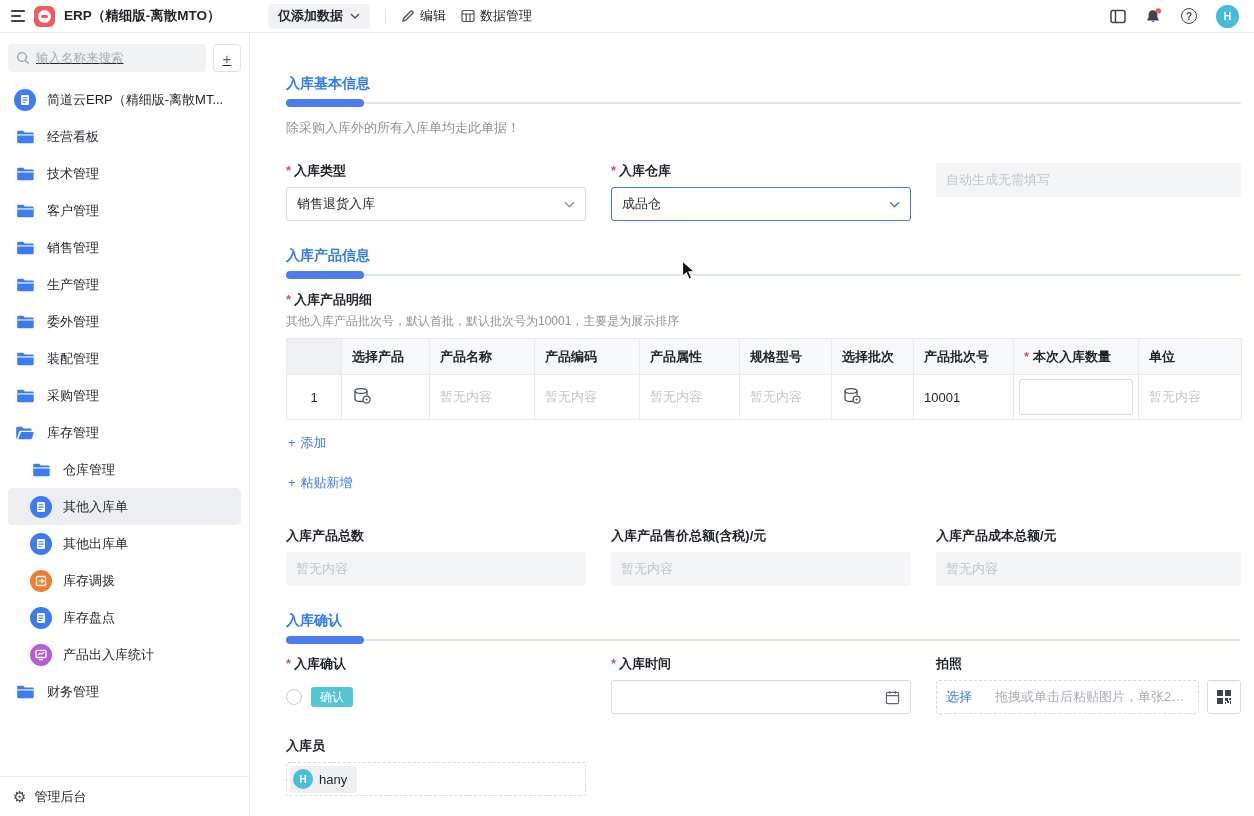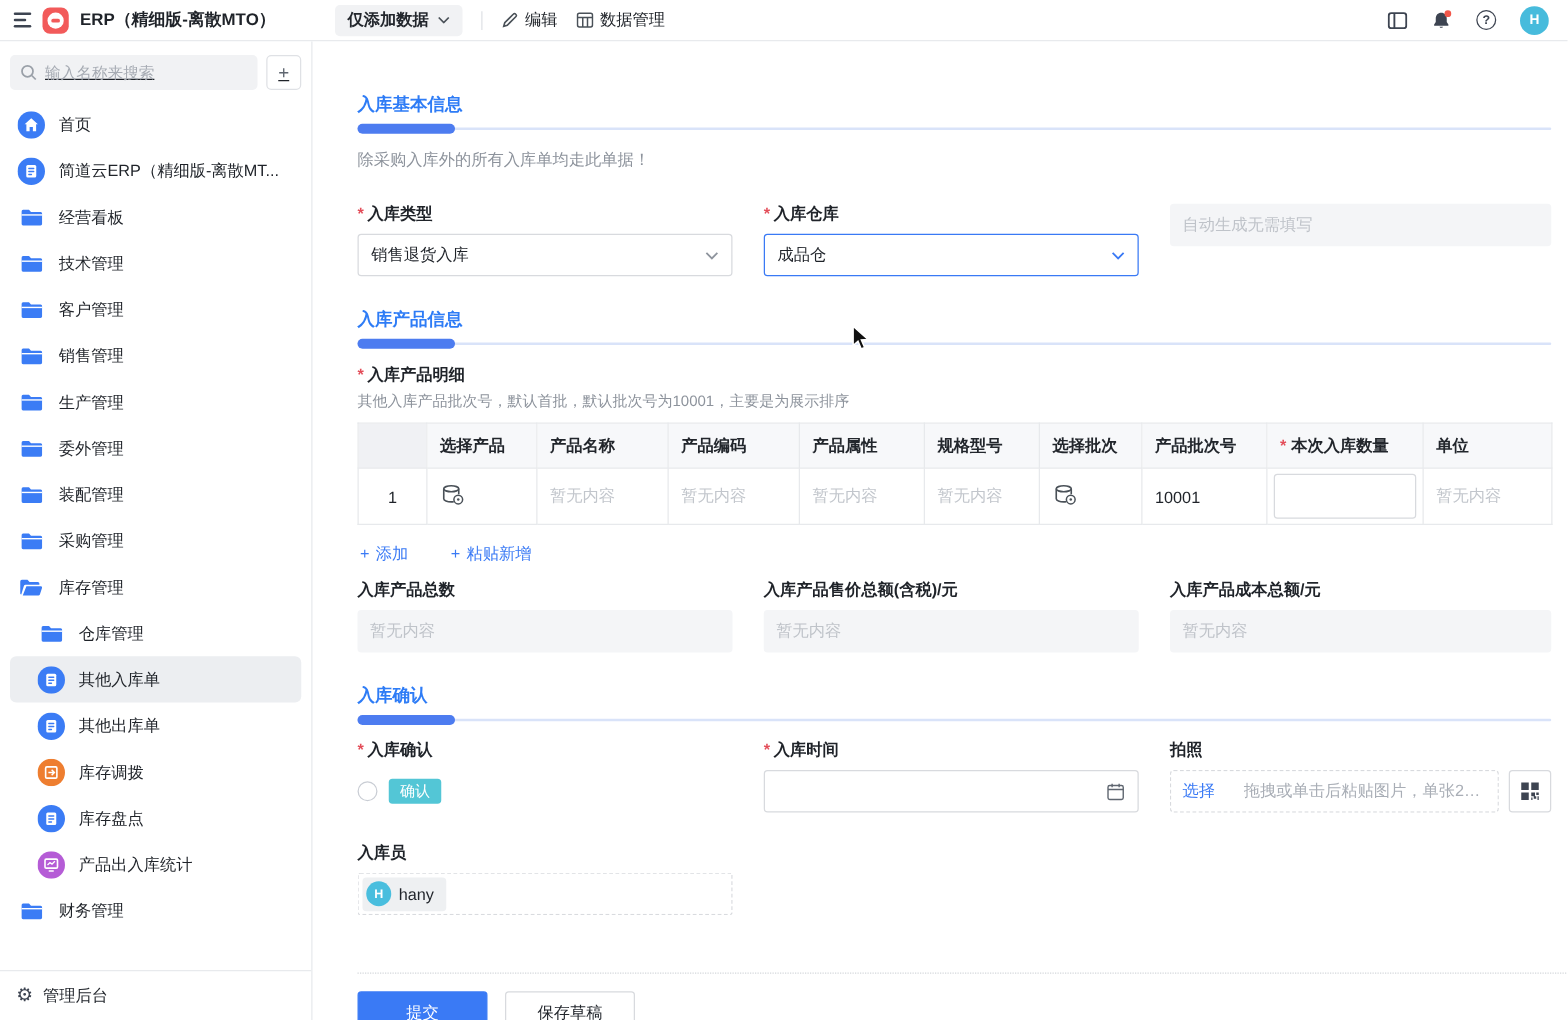--- a/index.html
+++ b/index.html
@@ -72,21 +72,21 @@
   table.grid th { height:36px; background:#f7f8fa; font-weight:700; color:#22262c; white-space:nowrap; overflow:hidden; }
   table.grid th.idx-th { background:#f0f1f4; }
   table.grid td { height:45px; }
   .idx-cell { text-align:center !important; }
   .cell-empty { color:#c2c6cc; }
   .th-req { color:#e34d59; margin-right:4px; }
   .qty-input { width:100%; height:36px; border:1px solid #d8dade; border-radius:3px; outline:none;
     font-family:inherit; font-size:13px; padding:0 8px; }
   .picker-icon { display:inline-flex; cursor:pointer; }
 
-  .links-row { display:flex; gap:34px; margin:14px 0 12px 2px; }
+  .links-row { display:flex; gap:22px; margin:14px 0 36px 2px;flex-direction:column; }
   .blue-link { color:#3a7af5; cursor:pointer; font-size:13px; }
   .blue-link .plus { margin-right:5px; }
 
   .confirm-cell { display:flex; align-items:center; gap:9px; height:34px; }
   .radio { width:16px; height:16px; border:1px solid #c9cdd4; border-radius:50%; background:#fff; cursor:pointer; flex:none; }
   .badge { background:#53c6d6; color:#fff; font-size:12px; border-radius:3px; padding:4px 9px; line-height:1; }
   .date-box { height:34px; border:1px solid #d8dade; border-radius:3px; display:flex; align-items:center;
     justify-content:flex-end; padding:0 10px; cursor:text; }
   .photo-row { display:flex; gap:8px; }
   .upload-box { flex:1; height:34px; border:1px dashed #d8dade; border-radius:3px; display:flex; align-items:center;
@@ -170,29 +170,20 @@
     <div class="search-box">
       <svg width="14" height="14" viewBox="0 0 14 14" fill="none" stroke="#9aa0a8" stroke-width="1.4">
           <circle cx="6" cy="6" r="4.4"></circle>
           <path d="M9.4 9.4 L12.6 12.6"></path>
         </svg>
       <input placeholder="输入名称来搜索" style="">
     </div>
     <button class="add-btn">+</button>
   </div>
   <div class="nav">
-      <div class="nav-item">
-        <span class="nav-icon">
-          <svg width="22" height="22" viewBox="0 0 22 22">
-            <circle cx="11" cy="11" r="11" fill="#3b7cf5"></circle>
-            <path d="M11 5.6 L16.3 10.3 H14.9 V16 H12.3 V12.5 H9.7 V16 H7.1 V10.3 H5.7 Z" fill="#fff"></path>
-          </svg>
-        </span>
-        <span class="nav-label">首页</span>
-      </div>
       <div class="nav-item">
         <span class="nav-icon">
           <svg width="22" height="22" viewBox="0 0 22 22">
             <circle cx="11" cy="11" r="11" fill="#3b7cf5"></circle>
             <rect x="7" y="6" width="8" height="10" rx="1.2" fill="#fff"></rect>
             <rect x="8.5" y="8.2" width="5" height="1.1" rx="0.5" fill="#3b7cf5"></rect>
             <rect x="8.5" y="10.6" width="5" height="1.1" rx="0.5" fill="#3b7cf5"></rect>
             <rect x="8.5" y="13" width="3.2" height="1.1" rx="0.5" fill="#3b7cf5"></rect>
           </svg>
         </span>

